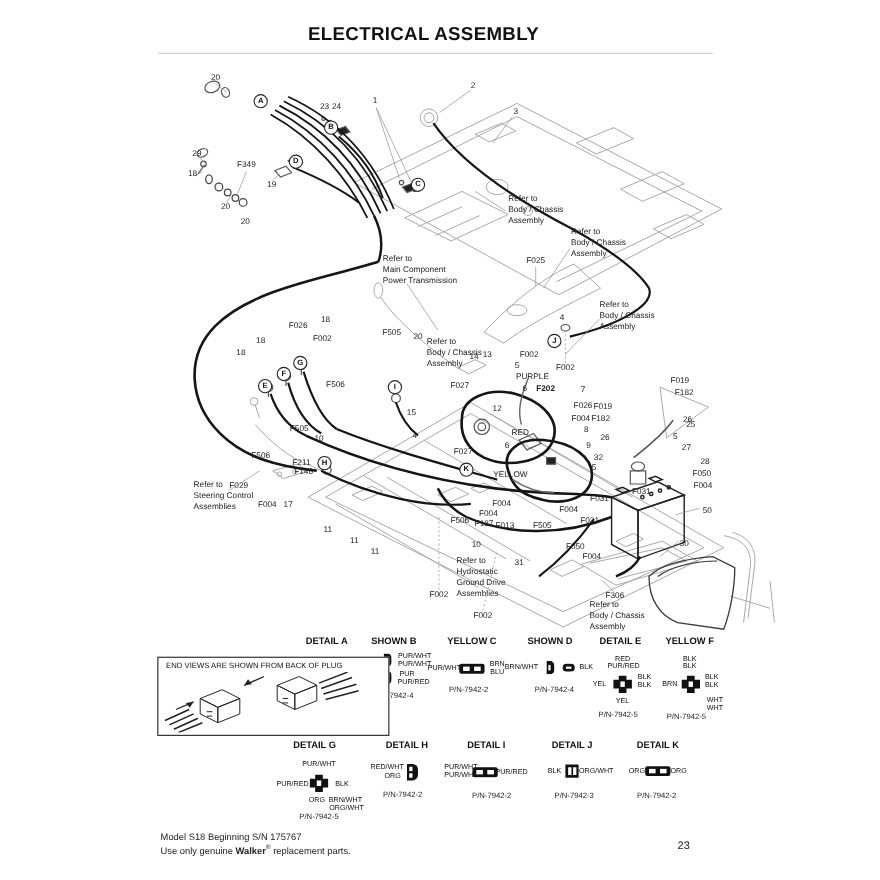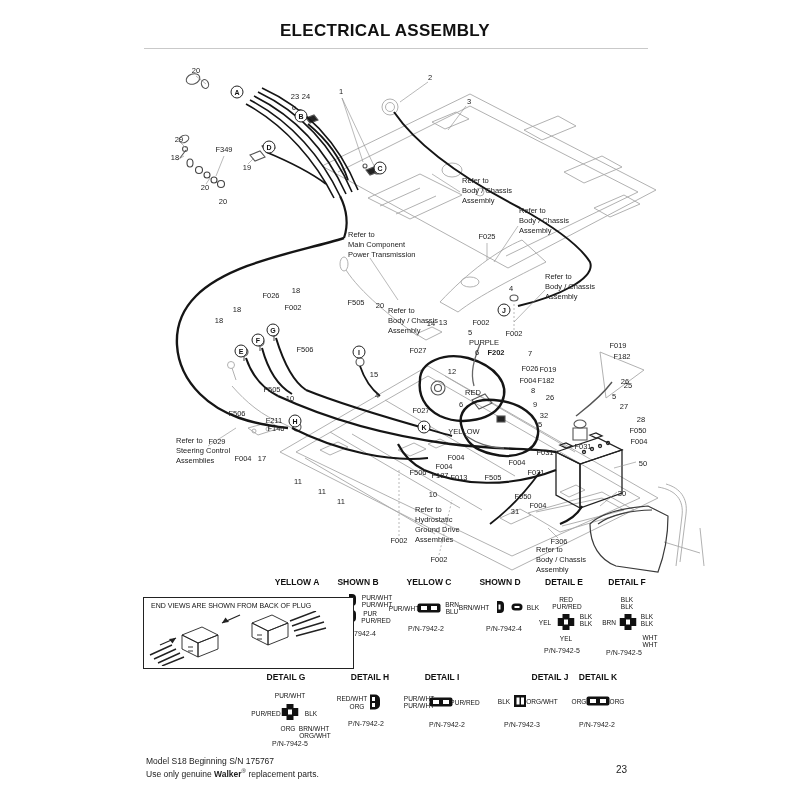--- a/index.html
+++ b/index.html
@@ -298,31 +298,31 @@
       <span class="co" style="left: 322px; top: 492px;">11</span>
       <span class="co" style="left: 622px; top: 494px;">30</span>
       <span class="co" style="left: 433px; top: 495px;">10</span>
       <span class="co" style="left: 523px; top: 497px;">F050</span>
       <span class="co" style="left: 341px; top: 502px;">11</span>
       <div class="note" style="left: 415px; top: 505px;">Refer to
 Hydrostatic
 Ground Drive
 Assemblies</div>
       <span class="co" style="left: 538px; top: 506px;">F004</span>
-      <span class="co" style="left: 515px; top: 512px; text-align: center;">31</span>
+      <span class="co" style="left: 472px; top: 512px; text-align: center;">31</span>
       <span class="co" style="left: 399px; top: 541px;">F002</span>
       <span class="co" style="left: 559px; top: 542px;">F306</span>
       <div class="note" style="left: 536px; top: 545px;">Refer to
 Body / Chassis
 Assembly</div>
       <span class="co" style="left: 439px; top: 560px;">F002</span>
     </div>
 
   <div class="layer" id="details">
-      <div class="dtitle" style="left: 297px; top: 582px;">YELLOW A</div>
+      <div class="dtitle" style="left: 297px; top: 582px;">DETAIL A</div>
       <span class="dl" style="left: 273px; top: 601px;">BLK</span>
       <span class="dl" style="left: 314px; top: 601px;">RED</span>
       <span class="dl pn" style="left: 264px; top: 616px;">P/N-5940-2</span>
       <span class="dl" style="left: 321px; top: 617px;">BLU</span>
       <span class="dl" style="left: 328px; top: 624px;">RED/WHT</span>
       <span class="dl" style="left: 280px; top: 630px;">WHT</span>
       <span class="dl" style="left: 300px; top: 630px;">YEL</span>
       <span class="dl pn" style="left: 285px; top: 646px;">P/N-7942-4</span>
       <span class="dl" style="left: 307px; top: 655px;">PUR</span>
       <span class="dl" style="left: 307px; top: 662px;">PUR</span>
@@ -375,21 +375,21 @@
       <span class="dl" style="left: 567px; top: 606px;">PUR/RED</span>
       <span class="dl" style="left: 545px; top: 622px;">YEL</span>
       <span class="dl" style="left: 586px; top: 616px;">BLK</span>
       <span class="dl" style="left: 586px; top: 623px;">BLK</span>
       <span class="dl" style="left: 566px; top: 638px;">YEL</span>
       <span class="dl pn" style="left: 562px; top: 650px;">P/N-7942-5</span>
       <span class="dg" style="left: 566px; top: 622px;"><svg width="17" height="16">
           <path d="M5 0h7v4h5v8h-5v4H5v-4H0V4h5z" fill="#111"></path>
           <rect x="6.5" y="5.5" width="4" height="5" fill="#fff"></rect>
         </svg></span>
-      <div class="dtitle" style="left: 627px; top: 582px;">DETAIL F</div>
+      <div class="dtitle" style="left: 627px; top: 582px;">YELLOW F</div>
       <span class="dl" style="left: 627px; top: 599px;">BLK</span>
       <span class="dl" style="left: 627px; top: 606px;">BLK</span>
       <span class="dl" style="left: 609px; top: 622px;">BRN</span>
       <span class="dl" style="left: 647px; top: 616px;">BLK</span>
       <span class="dl" style="left: 647px; top: 623px;">BLK</span>
       <span class="dl" style="left: 650px; top: 637px;">WHT</span>
       <span class="dl" style="left: 650px; top: 644px;">WHT</span>
       <span class="dl pn" style="left: 624px; top: 652px;">P/N-7942-5</span>
       <span class="dg" style="left: 628px; top: 622px;"><svg width="17" height="16">
           <path d="M5 0h7v4h5v8h-5v4H5v-4H0V4h5z" fill="#111"></path>
@@ -419,21 +419,21 @@
       <div class="dtitle" style="left: 442px; top: 677px;">DETAIL I</div>
       <span class="dl" style="left: 419px; top: 698px;">PUR/WHT</span>
       <span class="dl" style="left: 419px; top: 705px;">PUR/WHT</span>
       <span class="dl" style="left: 465px; top: 702px;">PUR/RED</span>
       <span class="dl pn" style="left: 447px; top: 724px;">P/N-7942-2</span>
       <span class="dg" style="left: 441px; top: 702px;"><svg width="24" height="10">
           <rect x="0.5" y="0.5" width="23" height="9" rx="2" fill="#111"></rect>
           <rect x="4" y="3" width="6" height="4" fill="#fff"></rect>
           <rect x="14" y="3" width="6" height="4" fill="#fff"></rect>
         </svg></span>
-      <div class="dtitle" style="left: 520px; top: 677px; margin-left: 30px;">DETAIL J</div>
+      <div class="dtitle" style="left: 520px; top: 677px;">DETAIL J</div>
       <span class="dl" style="left: 504px; top: 701px;">BLK</span>
       <span class="dl" style="left: 542px; top: 701px;">ORG/WHT</span>
       <span class="dl pn" style="left: 522px; top: 724px;">P/N-7942-3</span>
       <span class="dg" style="left: 520px; top: 701px;"><svg width="13" height="13">
           <rect x="0.5" y="0.5" width="12" height="12" fill="#111"></rect>
           <rect x="3" y="3" width="3" height="7" fill="#fff"></rect>
           <rect x="7.5" y="3" width="3" height="7" fill="#fff"></rect>
         </svg></span>
       <div class="dtitle" style="left: 598px; top: 677px;">DETAIL K</div>
       <span class="dl" style="left: 579px; top: 701px;">ORG</span>

